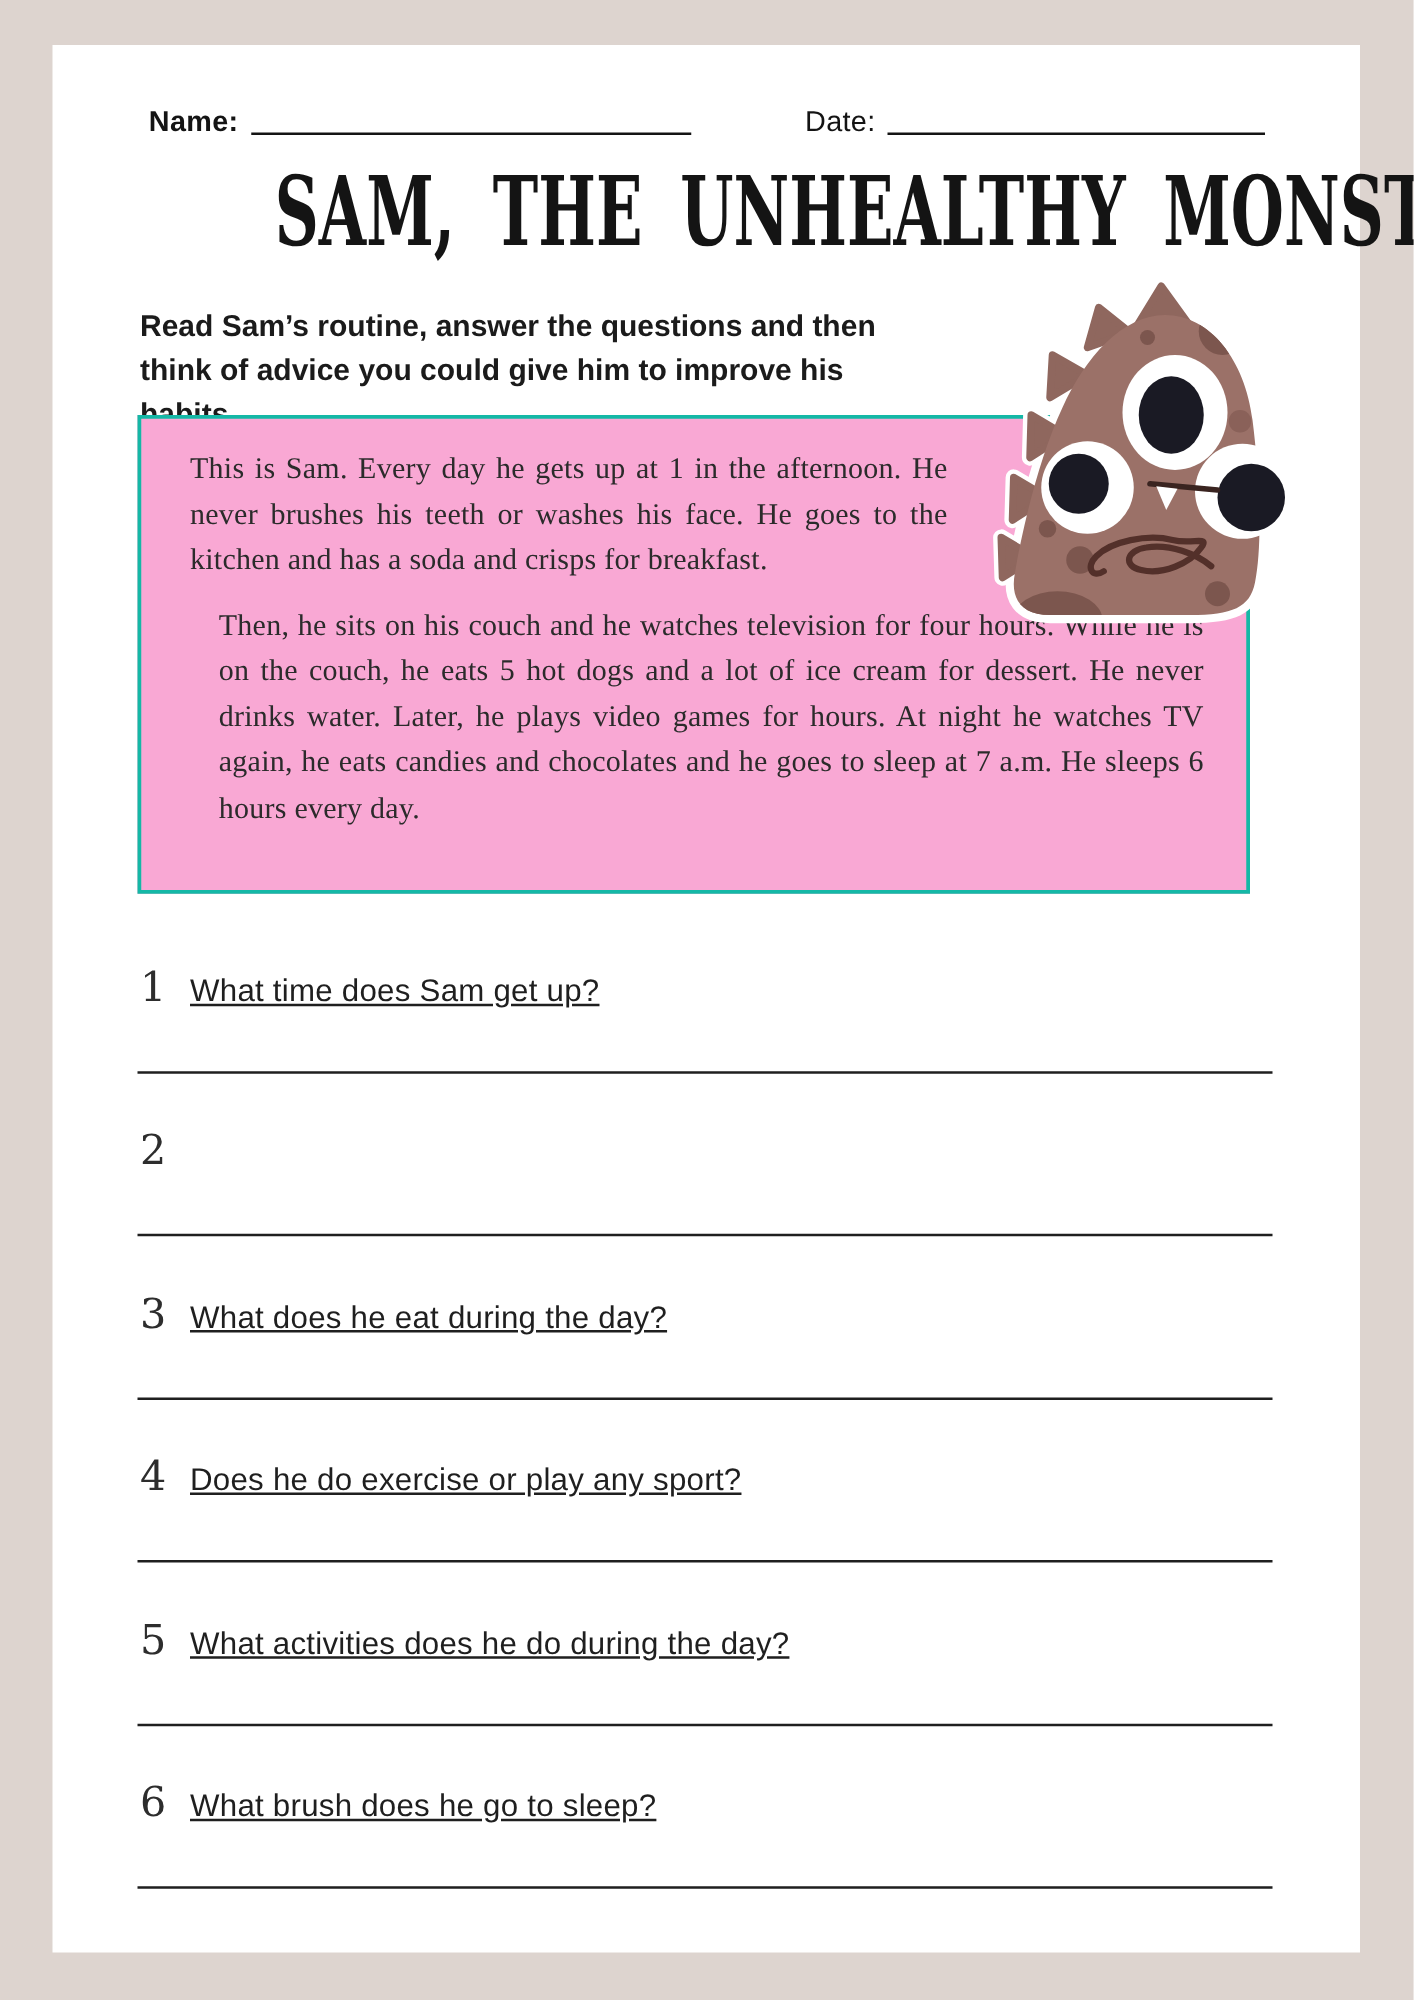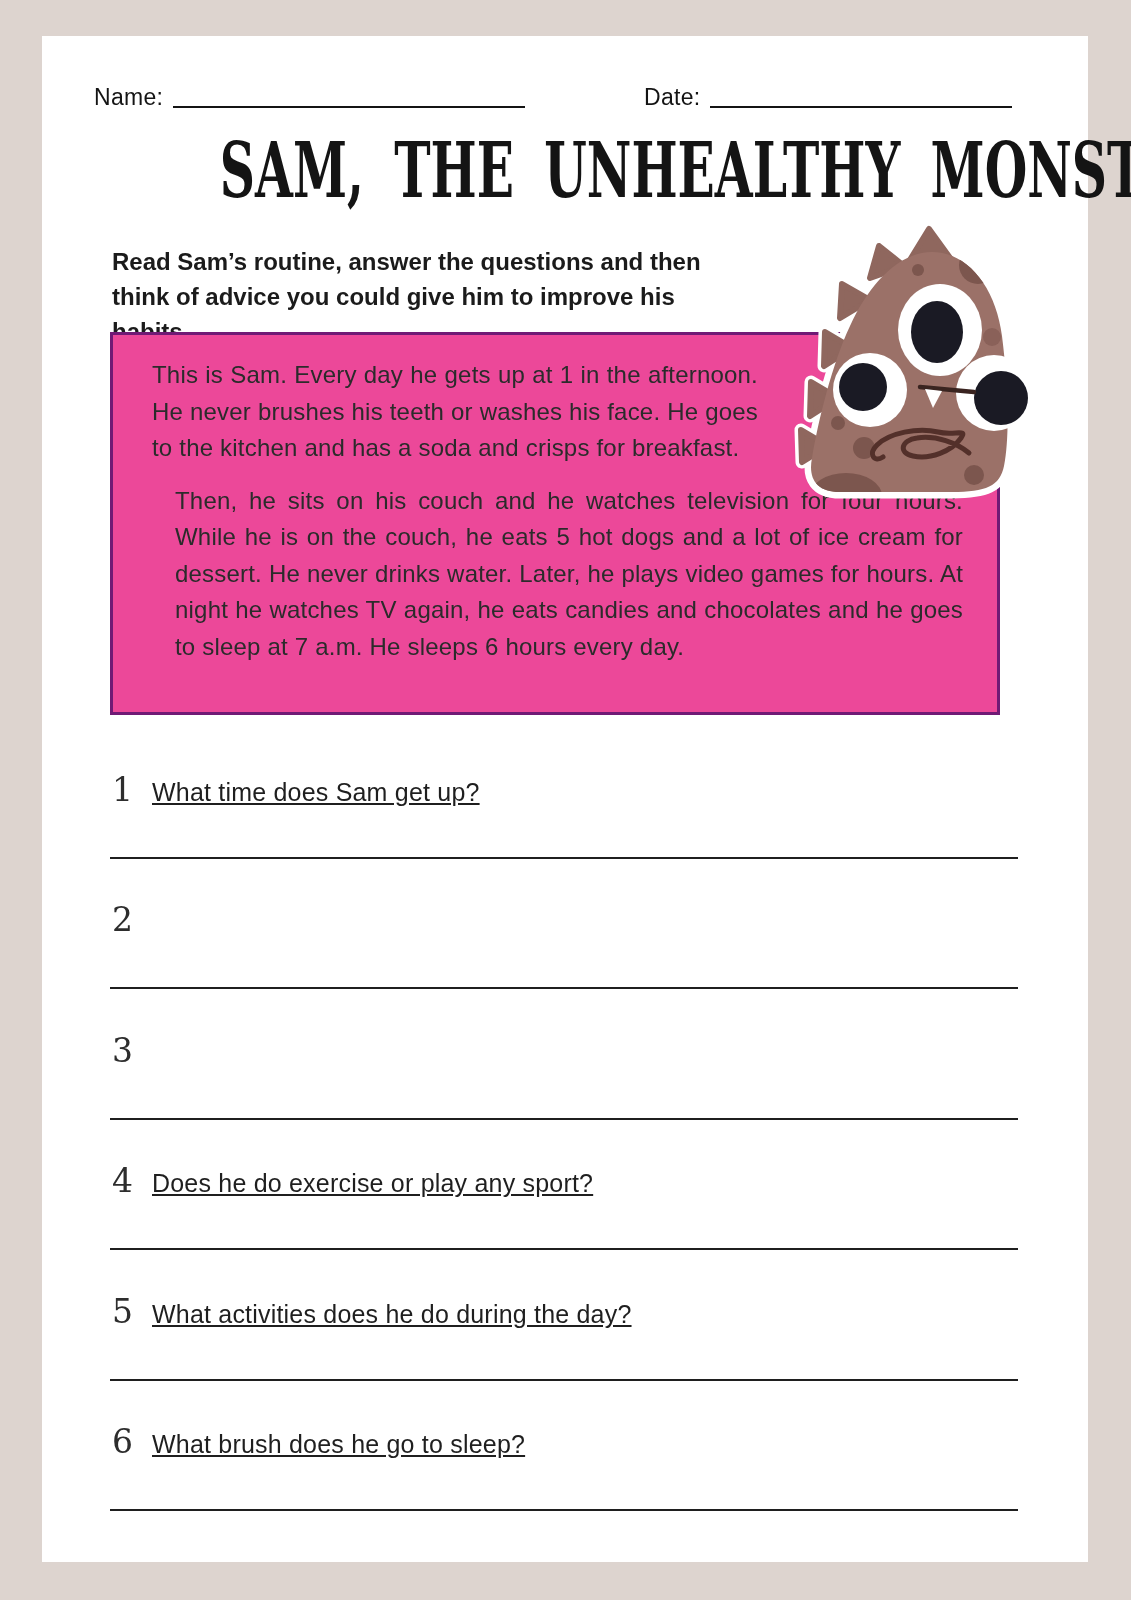--- a/index.html
+++ b/index.html
@@ -25,21 +25,21 @@
   .field {
     position: absolute;
     top: 48px;
     display: flex;
     align-items: flex-end;
     gap: 10px;
     font-size: 23px;
     color: #141414;
     letter-spacing: 0.3px;
   }
-  .name-field { left: 52px; }
+  .name-field { left: 77px; font-weight: bold; }
   .date-field { left: 602px; }
   .field-line {
     display: inline-block;
     border-bottom: 2px solid #141414;
     margin-bottom: 3px;
   }
   .name-line { width: 352px; }
   .date-line { width: 302px; }
 
   
@@ -71,24 +71,25 @@
     line-height: 35px;
     color: #1b1b1b;
   }
 
   
   .passage-box {
     position: absolute;
     left: 68px; top: 296px;
     width: 890px;
     min-height: 383px;
-    border: 3px solid #701a75;
-    background: #ec4899;
+    border: 3px solid #14b8a6;
+    background: #f9a8d4;
     padding: 22px 34px 14px 39px;
     z-index: 1;
+    font-family: Liberation Serif, serif;
   }
   .passage-p {
     margin: 0;
     font-size: 24px;
     text-align: justify;
     color: #2b2b2b;
     letter-spacing: 0.2px;
   }
   .passage-p1 { width: 606px; line-height: 36.5px; margin-bottom: 16px; }
   .passage-p2 { line-height: 36.5px; margin-left: 23px; }
@@ -231,20 +232,21 @@
   <div class="question" style="top: 867px;">
     <div class="q-row">
       <span class="q-num">2</span>
     </div>
     <div class="q-line"></div>
   </div>
 
   <div class="question" style="top: 998px;">
     <div class="q-row">
       <span class="q-num">3</span>
+      <span class="q-text">What does he eat during the day?</span>
     </div>
     <div class="q-line"></div>
   </div>
 
   <div class="question" style="top: 1128px;">
     <div class="q-row">
       <span class="q-num">4</span>
       <span class="q-text">Does he do exercise or play any sport?</span>
     </div>
     <div class="q-line"></div>

